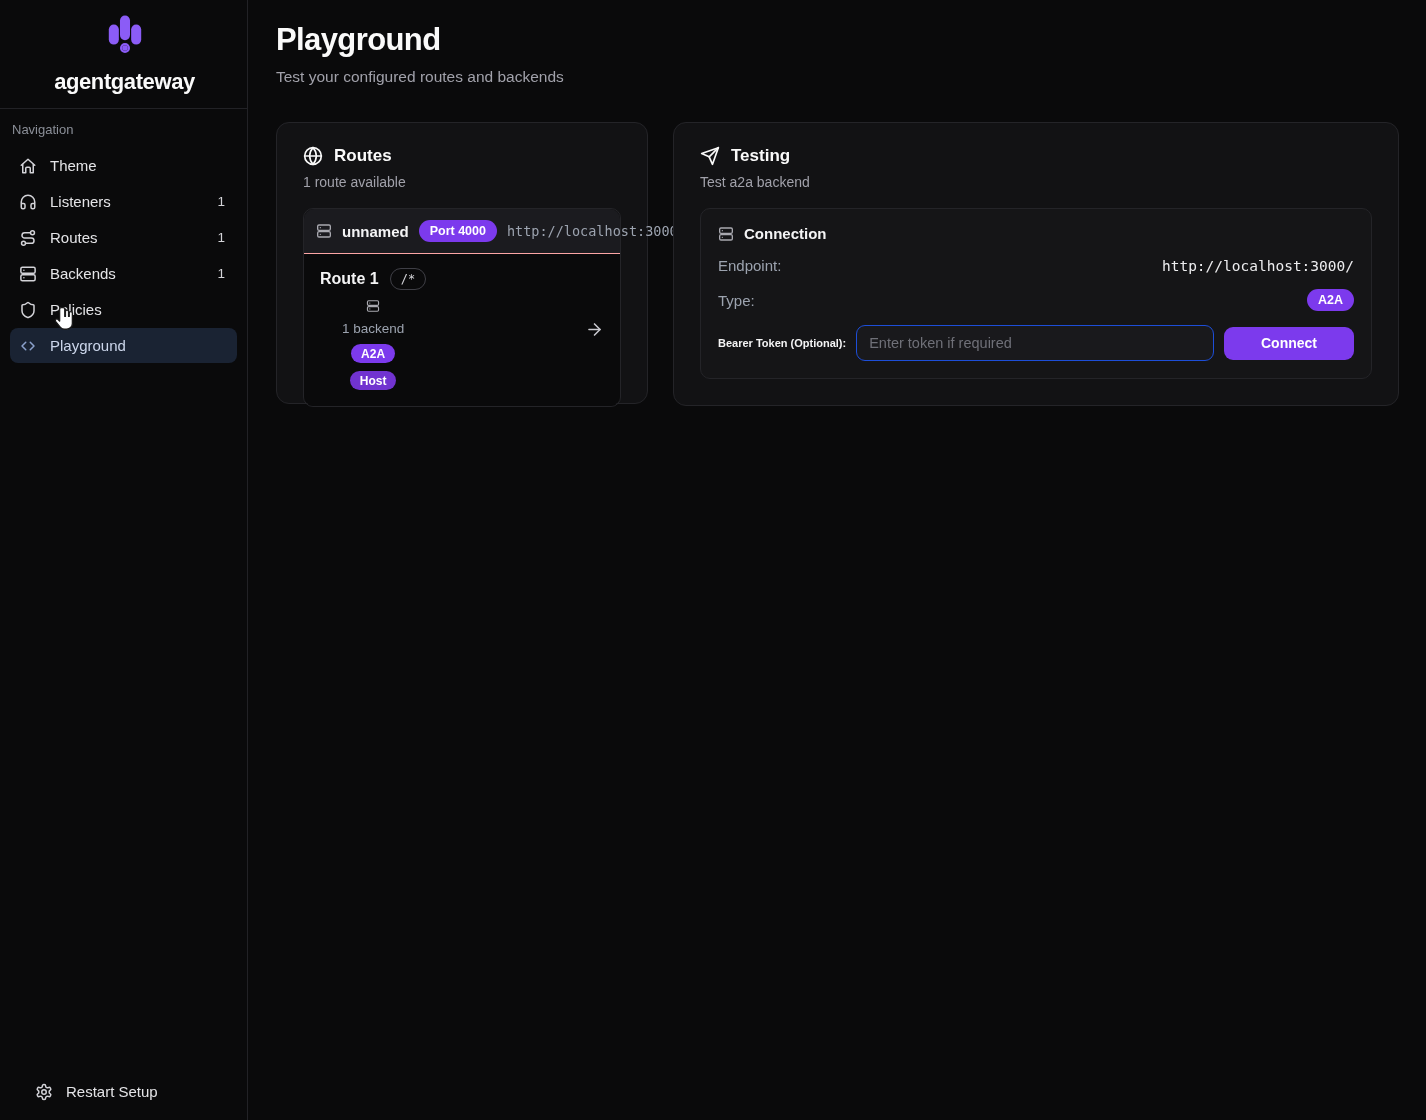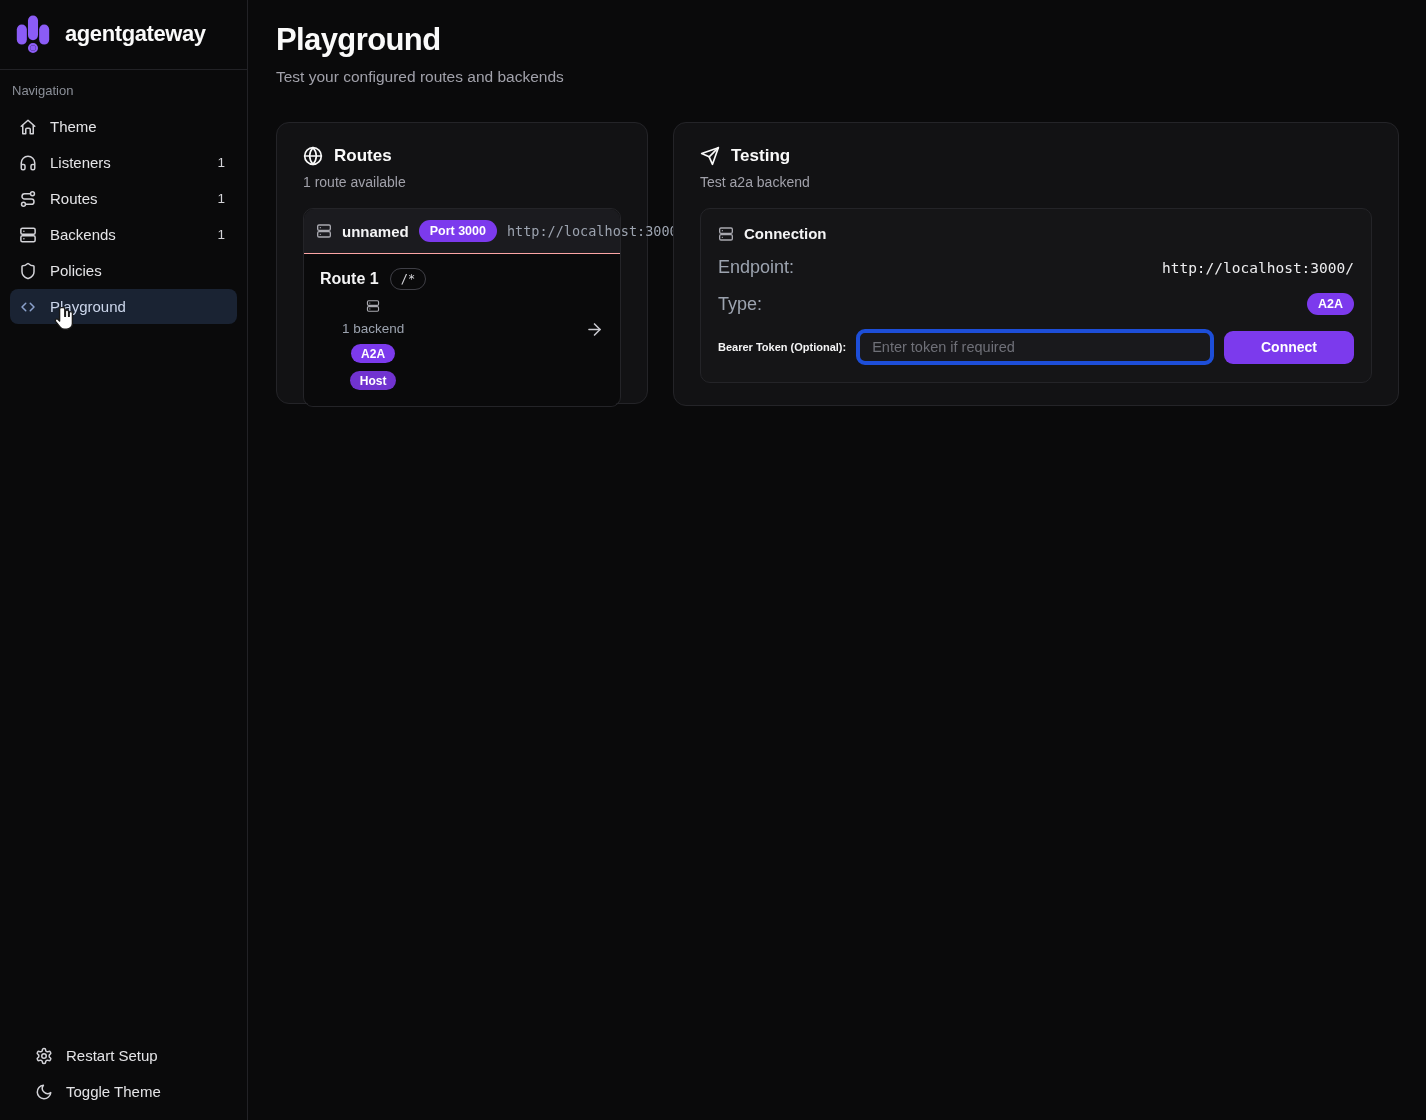--- a/index.html
+++ b/index.html
@@ -13,21 +13,21 @@
   }
   .mono { font-family:"DejaVu Sans Mono", monospace; }
 
   
   .sidebar {
     position:absolute; left:0; top:0; bottom:0; width:248px;
     border-right:1px solid #222226;
     display:flex; flex-direction:column;
     background:#0a0a0b;
   }
-  .logo-row { display:flex; align-items:center; gap:13px; padding:12px 12px 13px 14px; }
+  .logo-row { display:flex; align-items:center; gap:13px; padding:12px 12px 13px 14px;flex-direction:column; }
   .logo-mark { width:38px; height:44px; flex:0 0 auto; }
   .logo-text { color:#fafafa; font-size:22px; font-weight:700; letter-spacing:-0.4px; }
   .sidebar-divider { border-top:1px solid #222226; }
   .nav { padding:13px 10px 8px; }
   .nav-label { color:#8b8f98; font-size:13px; padding:0 2px 11px 2px; }
   .nav-item {
     display:flex; align-items:center; gap:13px;
     height:35px; padding:0 9px; margin-bottom:1px;
     border-radius:8px; color:#e4e4e7; font-size:15px; cursor:pointer;
   }
@@ -84,26 +84,26 @@
   }
   .route-meta { display:flex; align-items:center; gap:8px; margin-top:9px; color:#9ca3af; font-size:13.5px;flex-direction:column; }
   .mini-badge { font-size:12px; font-weight:600; padding:2.5px 10px; border-radius:999px; color:#fff; }
   .route-arrow { width:19px; height:19px; color:#c9c9cf; display:flex; }
   .route-arrow svg { width:19px; height:19px; }
 
   
   .conn-card { margin-top:18px; background:#151517; border:1px solid #242428; border-radius:10px; padding:16px 17px 17px; }
   .conn-header { display:flex; gap:10px; align-items:center; color:#f4f4f5; font-size:15px; font-weight:600; }
   .conn-row { display:flex; justify-content:space-between; align-items:center; margin-top:15px; }
-  .conn-label { color:#9ca3af; font-size:18px; }
+  .conn-label { color:#9ca3af; font-size:15px; }
   .conn-value { font-size:14.5px; color:#ededef; }
   .token-row { display:flex; align-items:center; gap:10px; margin-top:14px; }
   .token-label { color:#f4f4f5; font-size:11px; font-weight:600; white-space:nowrap; }
   .token-input {
-    flex:1; height:36px; background:#19191c; border:4px solid #1d4ed8;
+    flex:1; height:36px; background:#19191c; border:1px solid #1d4ed8;
     border-radius:9px; padding:0 12px; color:#e4e4e7; font-size:14.5px;
     font-family:"Liberation Sans", sans-serif; outline:none;
   }
   .token-input::placeholder { color:#6f7078; }
   .connect-btn {
     width:130px; height:33px; background:#7c3aed; border:none; border-radius:9px;
     color:#fff; font-size:14px; font-weight:700; cursor:pointer;
     font-family:"Liberation Sans", sans-serif;
   }
 
@@ -196,28 +196,20 @@
   <div class="sidebar-footer">
     <div class="nav-item">
       <span class="nicon">
         <svg viewBox="0 0 24 24" fill="none" stroke="currentColor" stroke-width="2" stroke-linecap="round" stroke-linejoin="round">
             <path d="M12.22 2h-.44a2 2 0 0 0-2 2v.18a2 2 0 0 1-1 1.73l-.43.25a2 2 0 0 1-2 0l-.15-.08a2 2 0 0 0-2.73.73l-.22.38a2 2 0 0 0 .73 2.73l.15.1a2 2 0 0 1 1 1.72v.51a2 2 0 0 1-1 1.74l-.15.09a2 2 0 0 0-.73 2.73l.22.38a2 2 0 0 0 2.73.73l.15-.08a2 2 0 0 1 2 0l.43.25a2 2 0 0 1 1 1.73V20a2 2 0 0 0 2 2h.44a2 2 0 0 0 2-2v-.18a2 2 0 0 1 1-1.73l.43-.25a2 2 0 0 1 2 0l.15.08a2 2 0 0 0 2.73-.73l.22-.39a2 2 0 0 0-.73-2.73l-.15-.08a2 2 0 0 1-1-1.74v-.5a2 2 0 0 1 1-1.74l.15-.09a2 2 0 0 0 .73-2.73l-.22-.38a2 2 0 0 0-2.73-.73l-.15.08a2 2 0 0 1-2 0l-.43-.25a2 2 0 0 1-1-1.73V4a2 2 0 0 0-2-2z"></path>
             <circle cx="12" cy="12" r="3"></circle>
           </svg>
       </span>
       <span>Restart Setup</span>
     </div>
-    <div class="nav-item">
-      <span class="nicon">
-        <svg viewBox="0 0 24 24" fill="none" stroke="currentColor" stroke-width="2" stroke-linecap="round" stroke-linejoin="round">
-            <path d="M21 12.79A9 9 0 1 1 11.21 3 7 7 0 0 0 21 12.79z"></path>
-          </svg>
-      </span>
-      <span>Toggle Theme</span>
-    </div>
   </div>
 </aside>
 
 <main class="main">
   <h1 class="page-title">Playground</h1>
   <div class="page-subtitle">Test your configured routes and backends</div>
 
   <div class="cards">
 
     <section class="card routes-card">
@@ -237,21 +229,21 @@
         <div class="listener-head">
           <span class="sicon">
             <svg viewBox="0 0 24 24" fill="none" stroke="currentColor" stroke-width="2" stroke-linecap="round" stroke-linejoin="round">
                 <rect x="2.5" y="3" width="19" height="8" rx="2"></rect>
                 <rect x="2.5" y="13" width="19" height="8" rx="2"></rect>
                 <line x1="6.5" y1="7" x2="6.51" y2="7"></line>
                 <line x1="6.5" y1="17" x2="6.51" y2="17"></line>
               </svg>
           </span>
           <span class="listener-name">unnamed</span>
-          <span class="badge">Port 3000</span>
+          <span class="badge">Port 4000</span>
           <span class="listener-url mono">http://localhost:3000/</span>
         </div>
 
         <div class="route-row">
           <div>
             <div class="route-title-row">
               <span class="route-name">Route 1</span>
               <span class="path-badge mono">/*</span>
             </div>
             <div class="route-meta">

